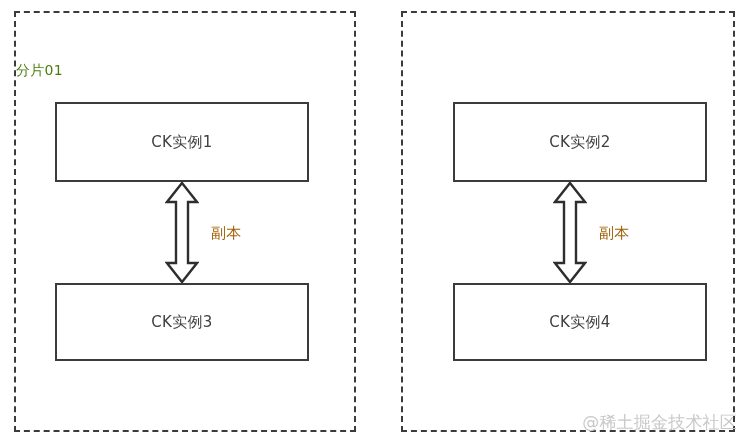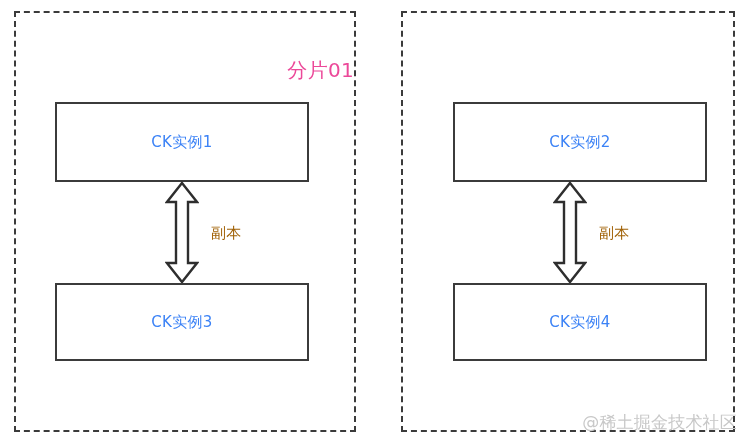--- a/index.html
+++ b/index.html
@@ -29,24 +29,24 @@
   }
   .shard-panel.left  { left: 14px;  width: 342px; }
   .shard-panel.right { left: 401px; width: 334px; }
 
   
   .shard-title {
     position: absolute;
     top: 46px;
     left: 0;
     right: 0;
-    text-align: right;
-    font-size: 20px;
+    text-align: left;
+    font-size: 14px;
     line-height: 22px;
-    color: #ec4899;
+    color: #4d7c0f;
     letter-spacing: 0.3px;
     white-space: nowrap;
   }
 
   
   .instance-box {
     position: absolute;
     box-sizing: border-box;
     border: 2.2px solid #3b3b3b;
     background: #ffffff;
@@ -55,21 +55,21 @@
     justify-content: center;
   }
   .shard-panel.left .instance-box  { left: 39px; width: 254px; }
   .shard-panel.right .instance-box { left: 40px; width: 254px; margin-left: 10px; }
   .instance-box.top    { top: 89px;  height: 80px; }
   .instance-box.bottom { top: 270px; height: 78px; }
 
   .instance-label {
     font-size: 15px;
     line-height: 20px;
-    color: #3b82f6;
+    color: #404040;
     letter-spacing: 0.3px;
     white-space: nowrap;
   }
 
   
   .replica-arrow {
     position: absolute;
     top: 168px;
     width: 34px;
     height: 103px;

